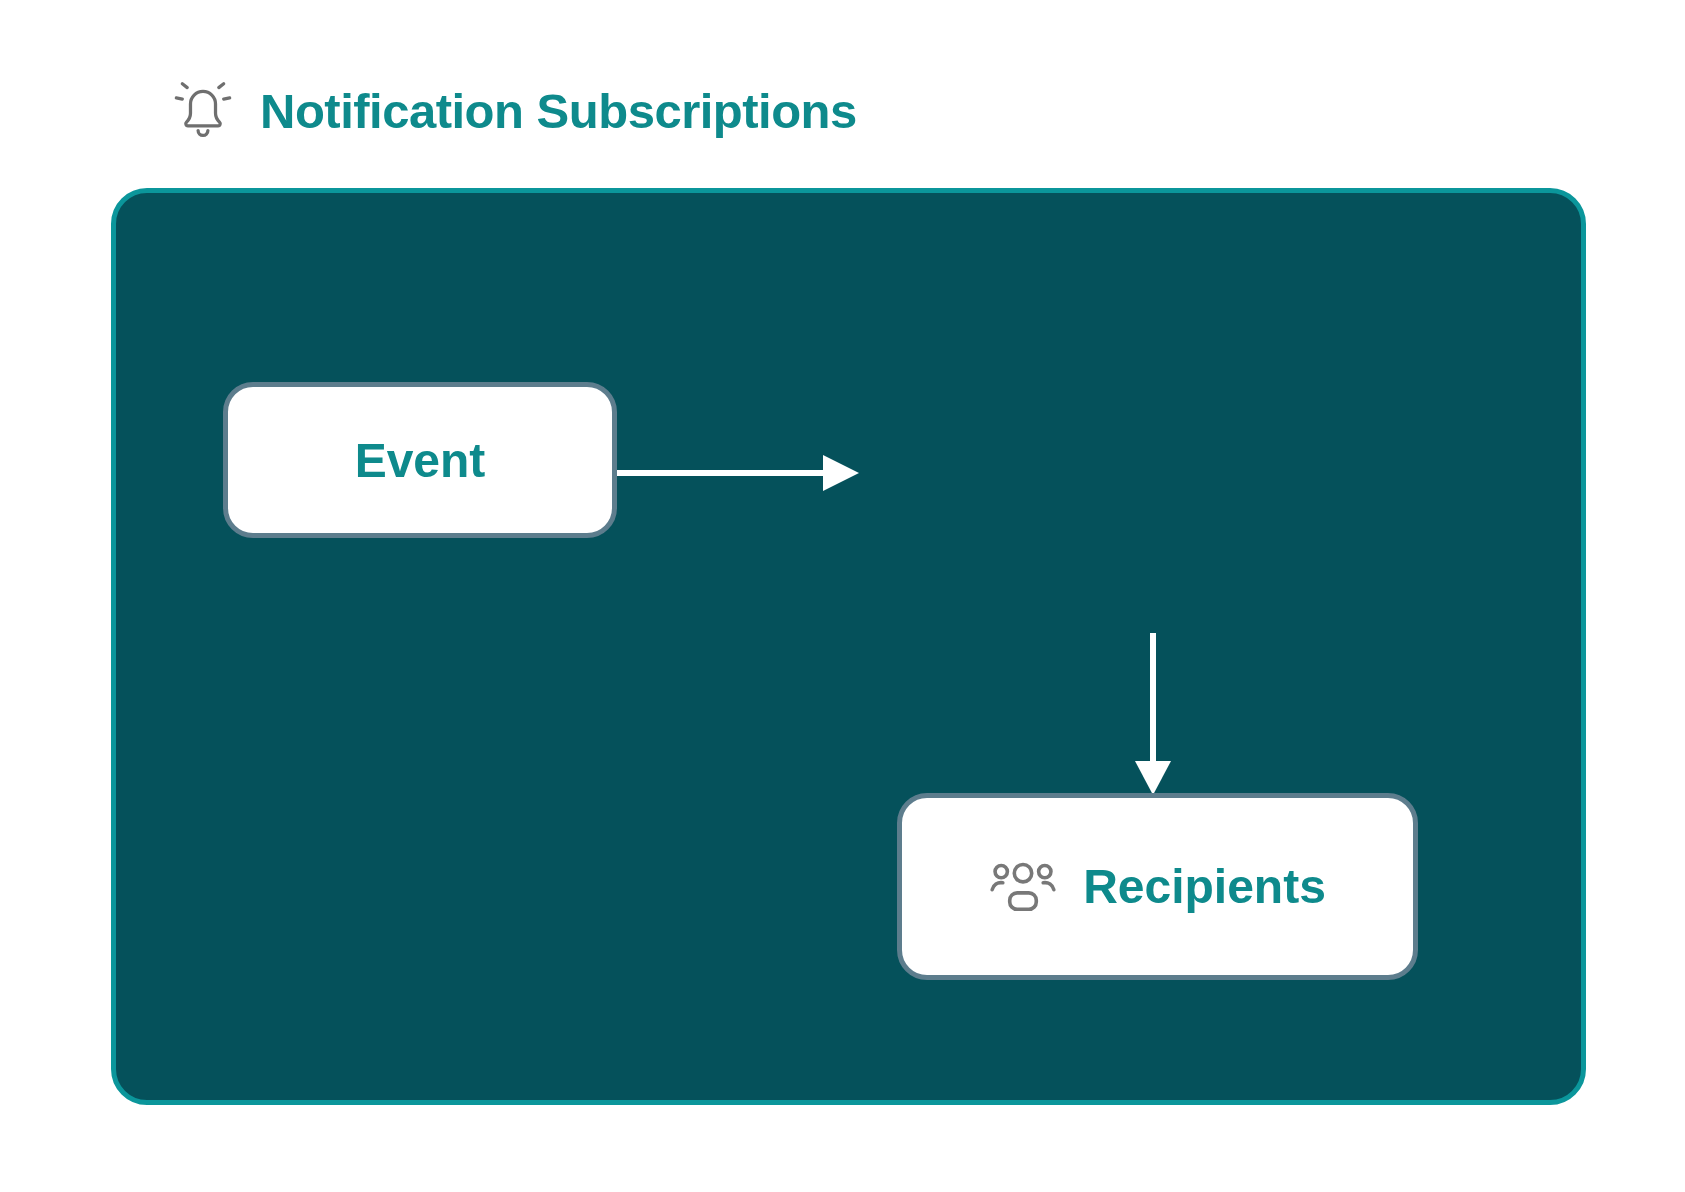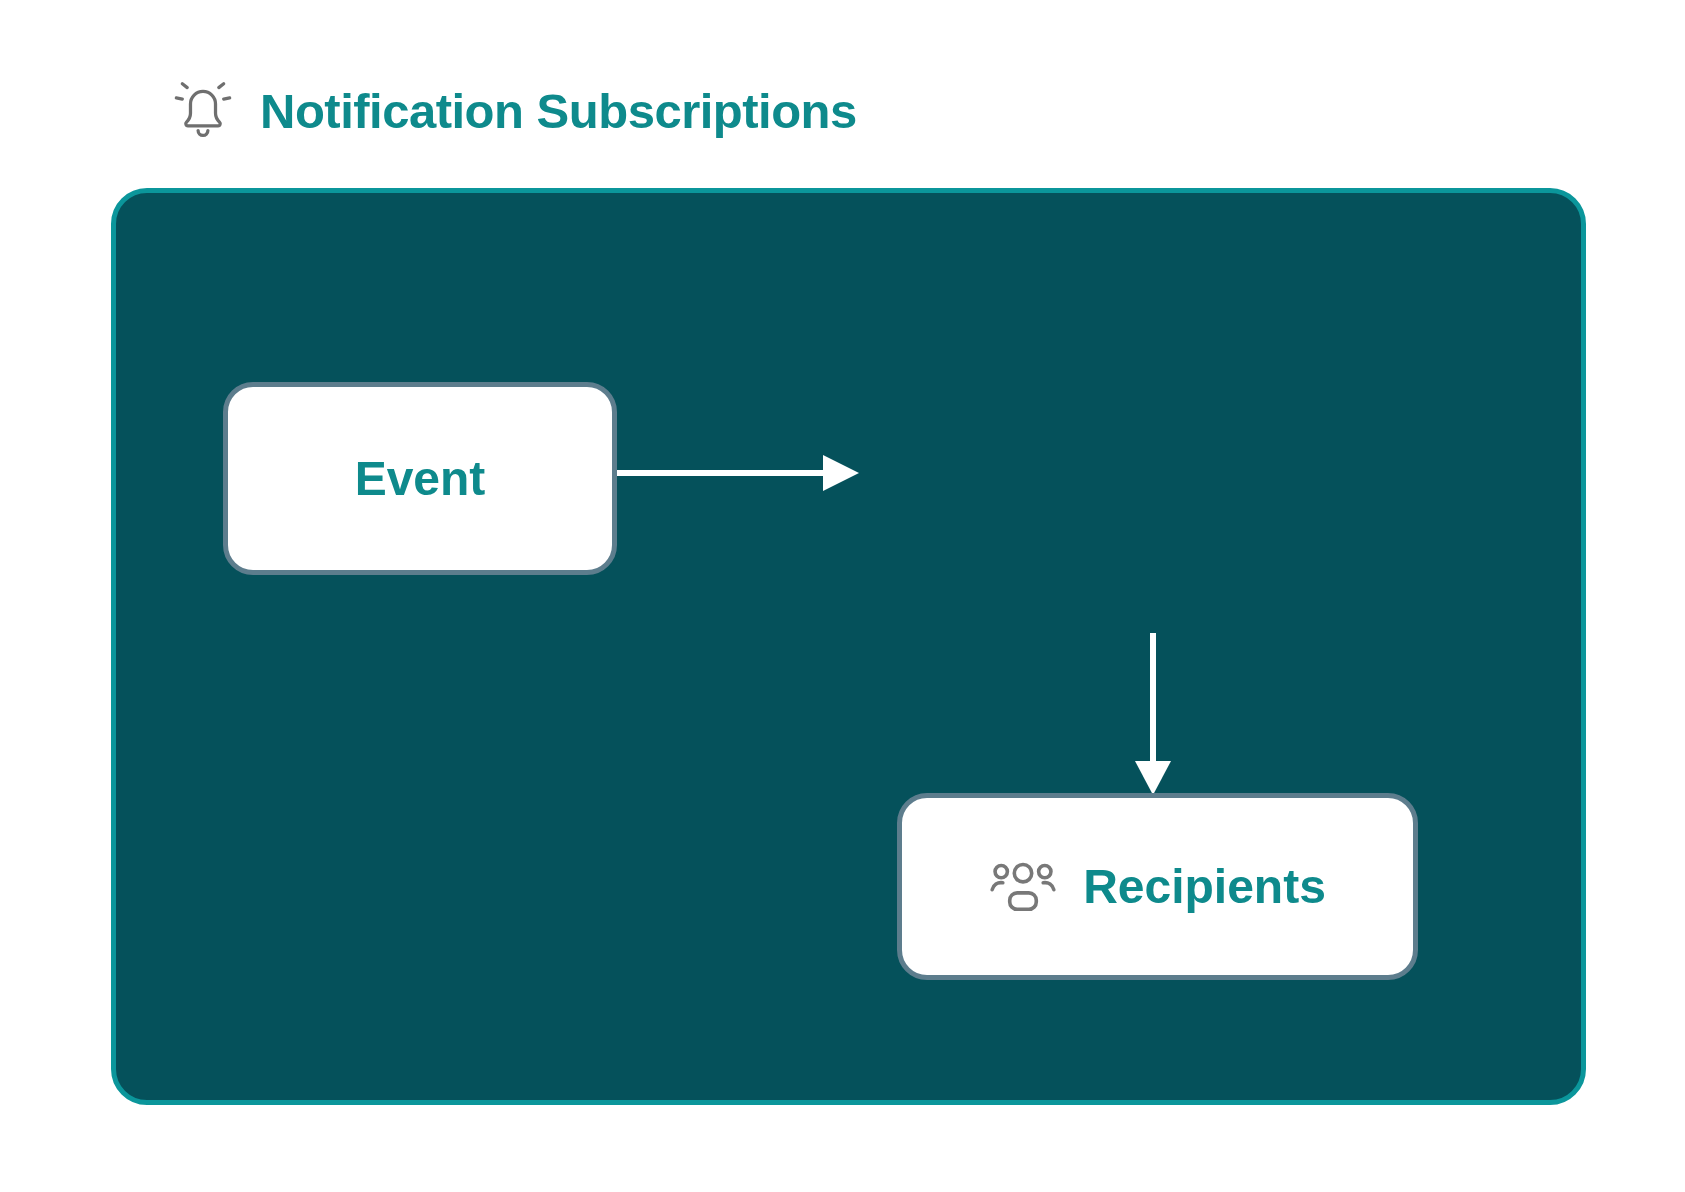--- a/index.html
+++ b/index.html
@@ -22,21 +22,21 @@
   .header{ position:absolute; left:168px; top:74px; display:flex; align-items:center; gap:22px; }
   .header .bell{ width:70px; height:74px; color:var(--icon-gray); flex:0 0 auto; }
   .title{ font-size:49px; font-weight:700; color:var(--accent-teal); letter-spacing:-0.5px; white-space:nowrap; }
 
   .container{ position:absolute; left:111px; top:188px; width:1475px; height:917px;
     background:var(--container-fill); border:5px solid var(--container-border); border-radius:36px; }
 
   .node{ position:absolute; background:var(--node-fill); border:5px solid var(--node-border);
     display:flex; align-items:center; justify-content:center; gap:26px;
     color:var(--accent-teal); font-weight:700; font-size:48px; white-space:nowrap; }
-  .node-event{ left:107px; top:189px; width:394px; height:193px; border-radius:30px; }
+  .node-event{ left:107px; top:189px; width:394px; height:156px; border-radius:30px; }
   .node-transportation{ left:741px; top:118px; width:601px; height:322px; border-radius:46px; }
   .node-recipients{ left:781px; top:600px; width:521px; height:187px; border-radius:30px; }
 
   .node .icon{ flex:0 0 auto; display:block; }
   .icon-plane{ width:52px; height:52px; color:var(--plane-icon-color); }
   .icon-people{ width:68px; height:54px; color:var(--people-icon-color); }
 
   .edges{ position:absolute; left:0; top:0; width:1465px; height:907px; pointer-events:none; }
   .edges line{ stroke:var(--arrow-white); stroke-width:6; }
   .edges polygon{ fill:var(--arrow-white); }

